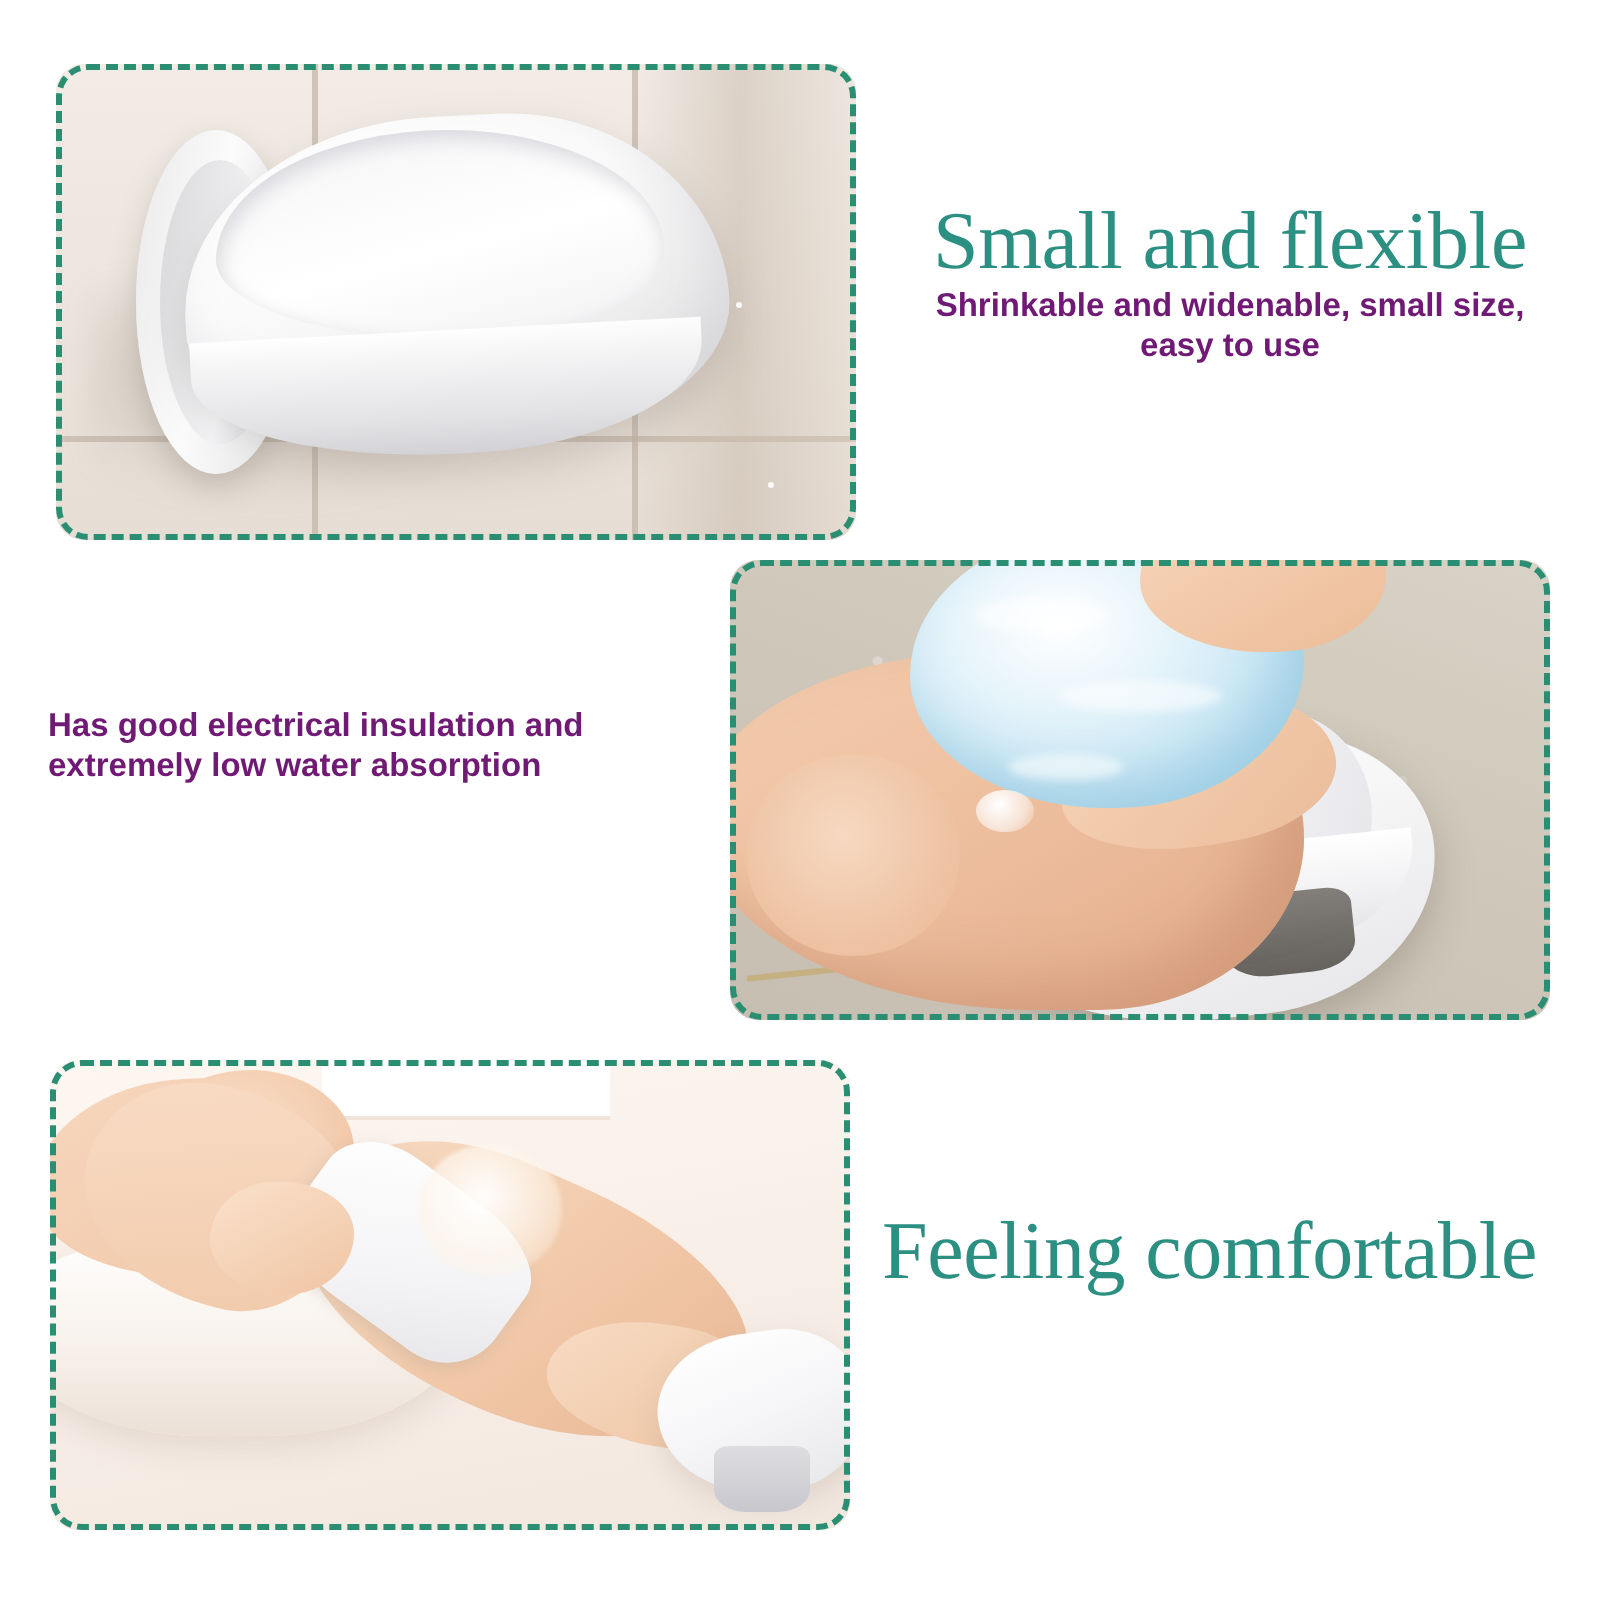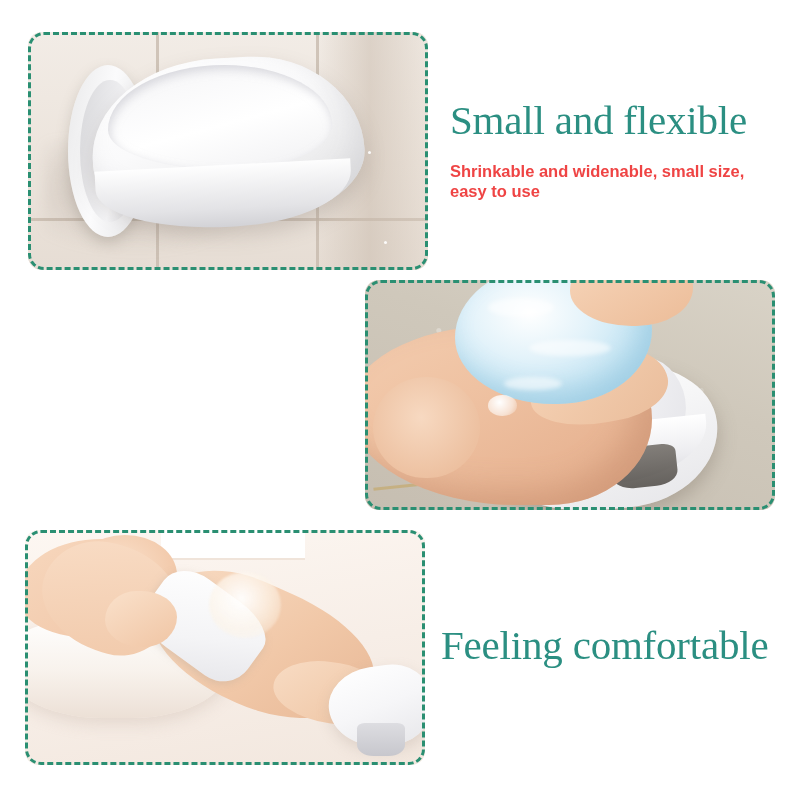--- a/index.html
+++ b/index.html
@@ -321,22 +321,22 @@
     line-height: 1.02;
     color: #2b8f82;
     white-space: nowrap;
     letter-spacing: -0.2px;
   }
   .body {
     font-family: "Liberation Sans", sans-serif;
     font-size: 16.5px;
     font-weight: bold;
     line-height: 1.22;
-    color: #ef4444;
-    margin-top: 19px;
+    color: #701a75;
+    margin-top: 1px;
     white-space: pre-line;
   }
 </style>
 </head>
 <body>
 
 <div id="page">
 
   <div class="panel" style="left:28px; top:32px; width:400px; height:238px;">
     <div class="photo">
@@ -350,21 +350,21 @@
       <div class="p1-base-inner"></div>
       <div class="p1-seat"></div>
       <div class="p1-seat-top"></div>
       <div class="p1-seat-edge"></div>
       <div class="p1-speck" style="left:85%; top:50%;"></div>
       <div class="p1-speck" style="left:89%; top:88%;"></div>
     </div>
   </div>
   <div class="panel-frame" style="left:28px; top:32px; width:400px; height:238px;"></div>
 
-  <div class="block" style="left:450px; top:100px; width:330px;">
+  <div class="block" style="left:450px; top:100px; width:330px;text-align:center;">
     <div class="heading">Small and flexible</div>
     <div class="body">Shrinkable and widenable, small size,
 easy to use</div>
   </div>
 
   <div class="panel" style="left:365px; top:280px; width:410px; height:230px;">
     <div class="photo">
       <div class="p2-floor"></div>
       <div class="p2-grain"></div>
       <div class="p2-tile-line" style="left:62%; top:-4%; width:3px; height:36%; transform:rotate(14deg);"></div>
@@ -380,20 +380,22 @@
       <div class="p2-loofah-fold" style="left:30%; top:8%; width:16%; height:8%;"></div>
       <div class="p2-loofah-fold" style="left:40%; top:26%; width:20%; height:7%;"></div>
       <div class="p2-loofah-fold" style="left:34%; top:42%; width:14%; height:6%;"></div>
       <div class="p2-hand"></div>
       <div class="p2-suds"></div>
     </div>
   </div>
   <div class="panel-frame" style="left:365px; top:280px; width:410px; height:230px;"></div>
 
   <div class="block" style="left:24px; top:352px; width:340px;">
+    <div class="body">Has good electrical insulation and
+extremely low water absorption</div>
   </div>
 
   <div class="panel" style="left:25px; top:530px; width:400px; height:235px;">
     <div class="photo">
       <div class="p3-bg"></div>
       <div class="p3-wallline"></div>
       <div class="p3-tub"></div>
       <div class="p3-thigh"></div>
       <div class="p3-knee"></div>
       <div class="p3-shin"></div>
@@ -401,17 +403,17 @@
       <div class="p3-arm"></div>
       <div class="p3-razor"></div>
       <div class="p3-hand"></div>
       <div class="p3-foam"></div>
       <div class="p3-step"></div>
       <div class="p3-step-cup"></div>
     </div>
   </div>
   <div class="panel-frame" style="left:25px; top:530px; width:400px; height:235px;"></div>
 
-  <div class="block" style="left:441px; top:625px; width:345px;">
+  <div class="block" style="left:441px; top:605px; width:345px;">
     <div class="heading">Feeling comfortable</div>
   </div>
 
 </div>
 
 </body></html>

